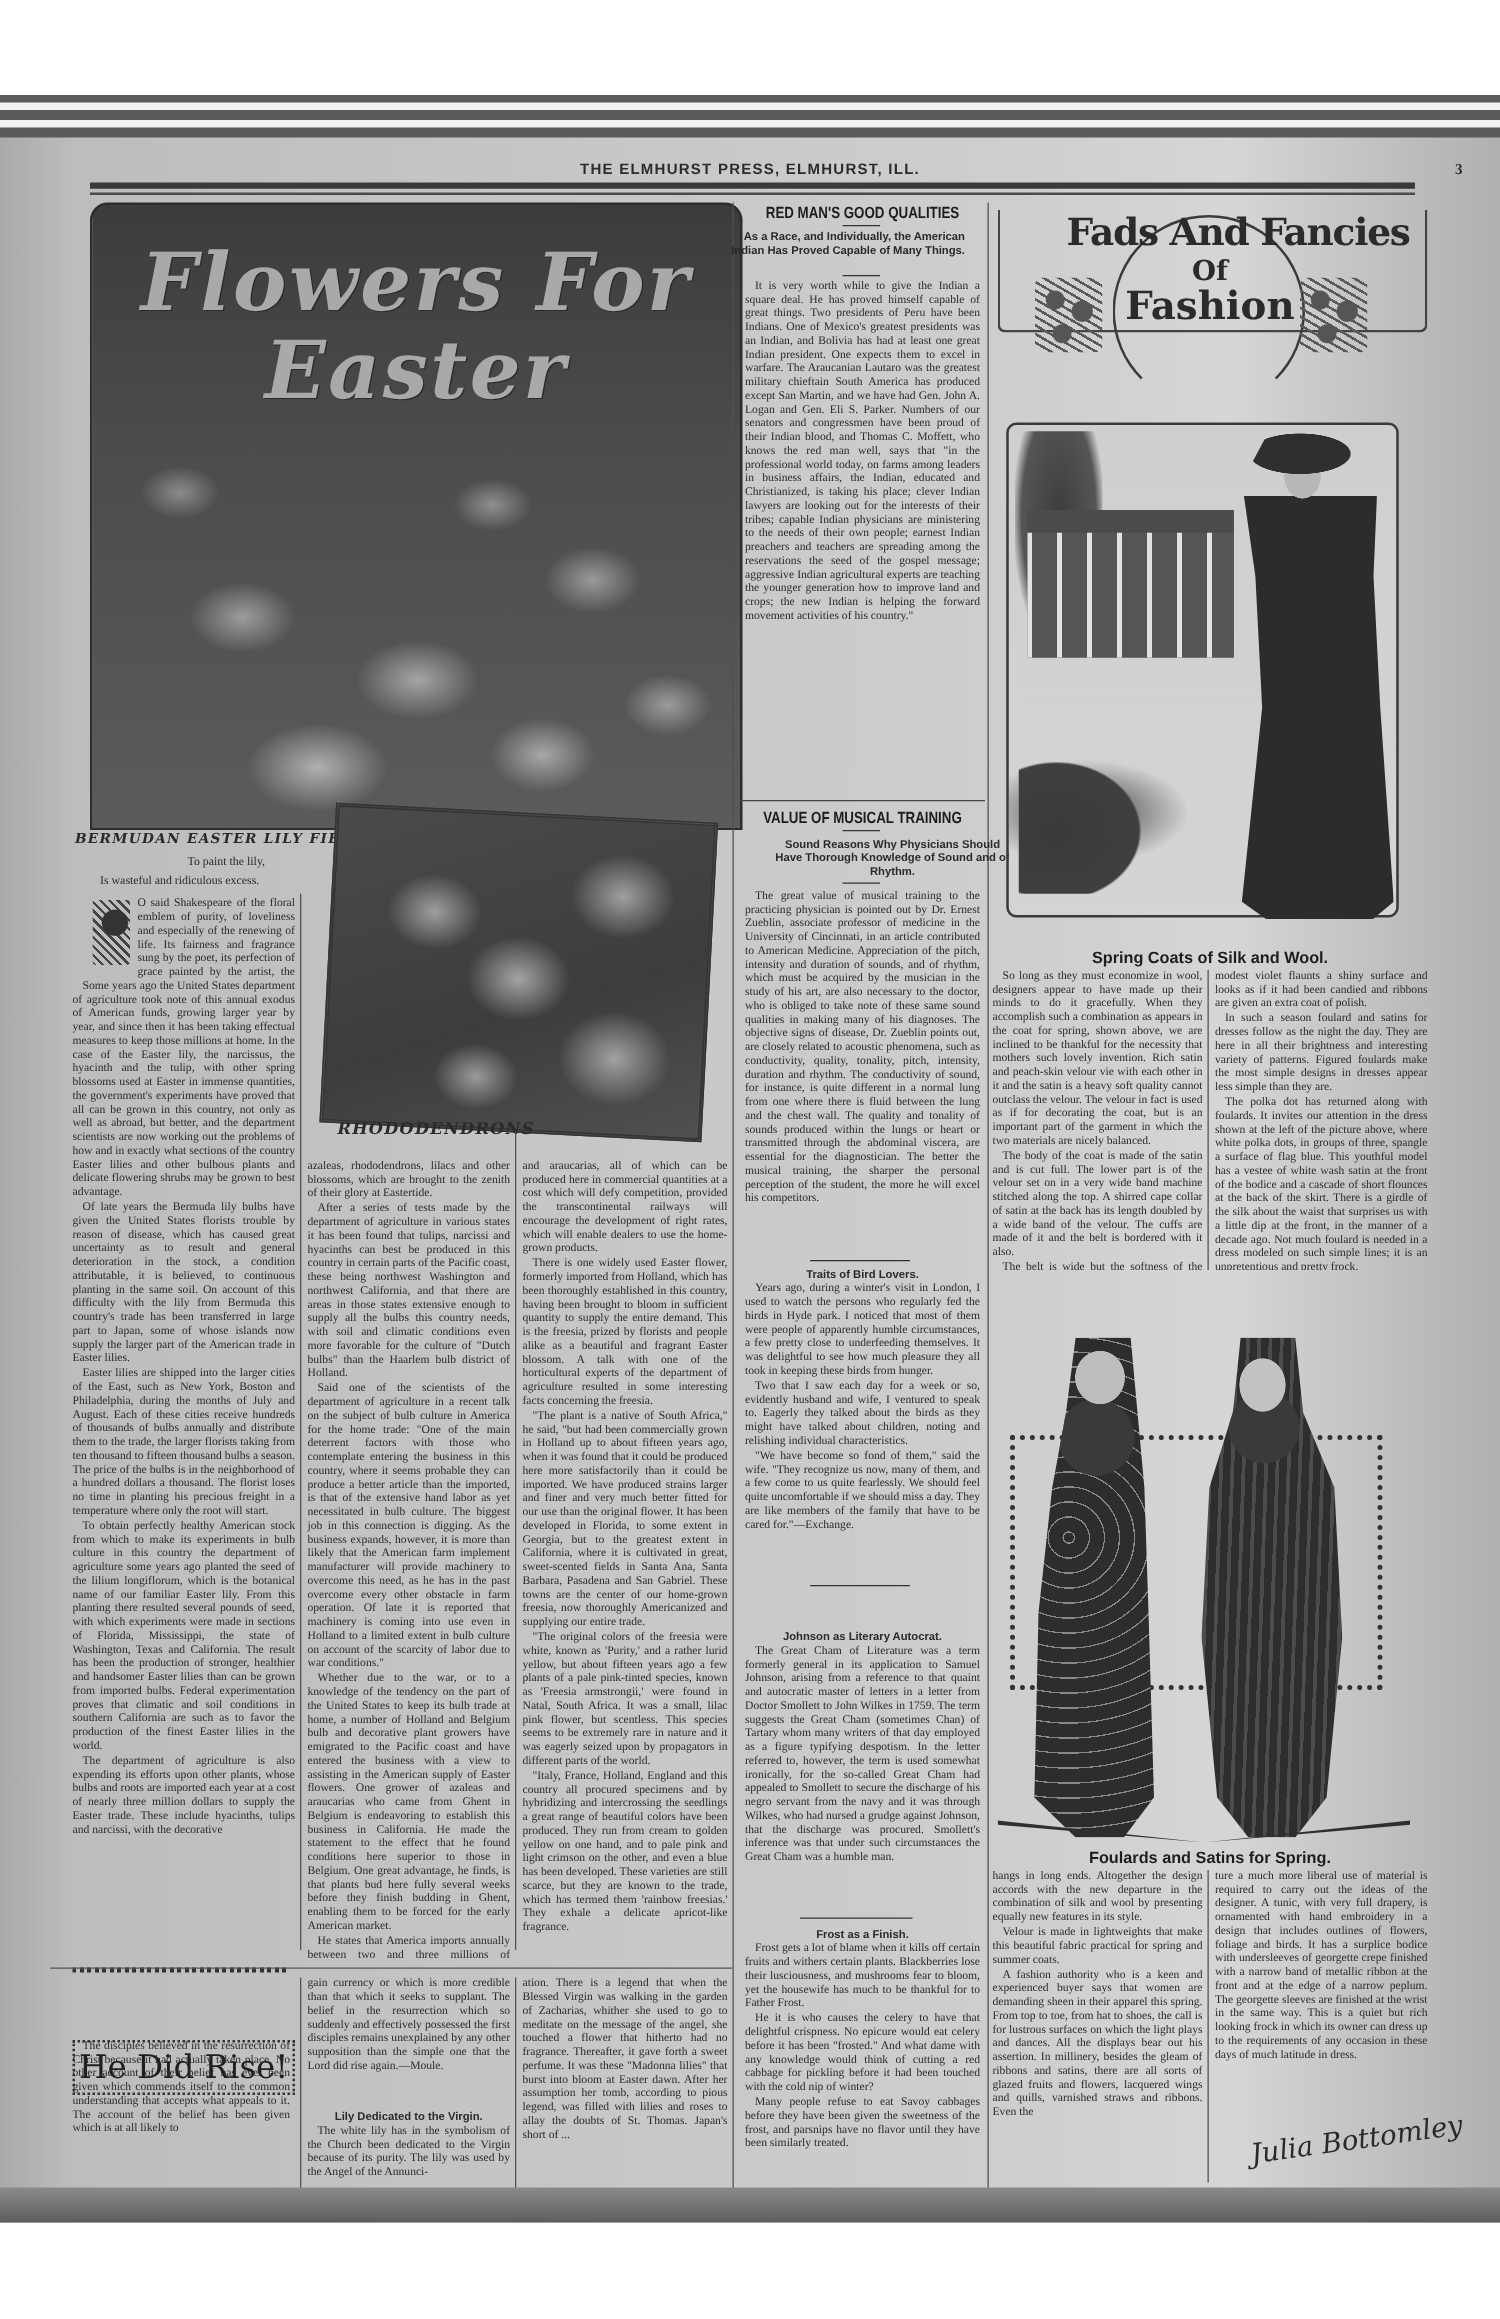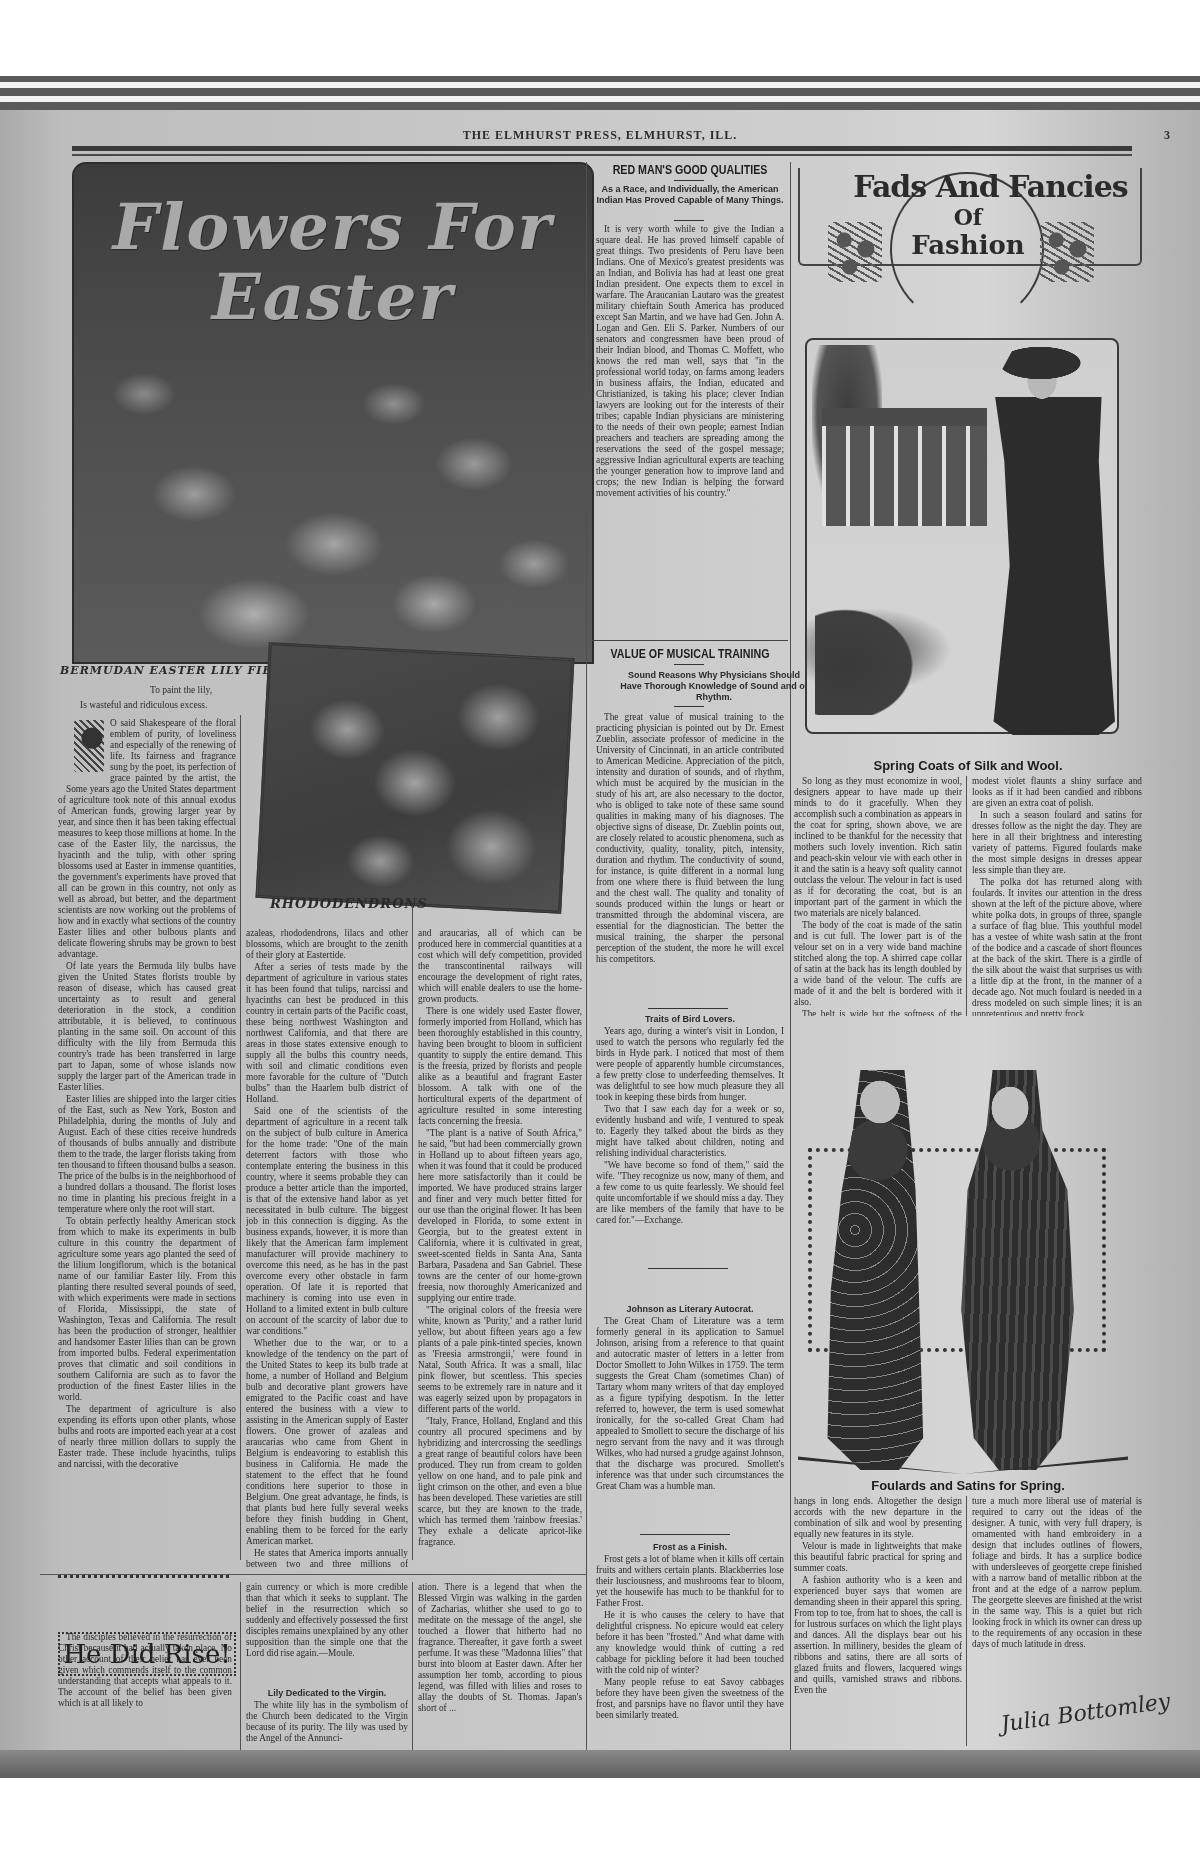--- a/index.html
+++ b/index.html
@@ -15,21 +15,21 @@
     position: absolute; left: 0; top: 76px; width: 1200px; height: 34px;
     background: #5a5a5a;
   }
   .scan-top .band { position: absolute; left: 0; width: 1200px; height: 6px; background: #f2f2f2; }
   .scan-bottom {
     position: absolute; left: 0; top: 1750px; width: 1200px; height: 28px;
     background: linear-gradient(180deg, #8a8a8a, #5d5d5d);
   }
   .masthead {
     position: absolute; left: 0; top: 128px; width: 1200px; text-align: center;
-    font-family: Liberation Serif, serif; font-weight: bold; font-size: 12px; letter-spacing: 1px; color: #2c2c2c;
+    font-family: Liberation Sans, sans-serif; font-weight: bold; font-size: 12px; letter-spacing: 1px; color: #2c2c2c;
   }
   .page-num { position: absolute; right: 30px; top: 128px; font-size: 12px; color: #2c2c2c; font-weight: bold; }
   .rule-thick { position: absolute; left: 72px; width: 1060px; height: 5px; top: 146px; background: #3a3a3a; }
   .rule-thin { position: absolute; left: 72px; width: 1060px; height: 2px; top: 154px; background: #4a4a4a; }
 
   .col-rule { position: absolute; width: 1px; background: #505050; }
 
   .text {
     position: absolute; font-family: "Liberation Serif", serif; font-size: 9.3px; line-height: 11px;
     color: #2a2a2a; text-align: justify; overflow: hidden;
@@ -112,21 +112,21 @@
   .fashion-header {
     position: absolute; left: 798px; top: 168px; width: 340px; height: 96px;
     border: 2px solid #444; border-top: none; border-radius: 0 0 6px 6px;
   }
   .fashion-title {
     position: absolute; left: 798px; top: 170px; width: 340px; text-align: center;
     font-family: "DejaVu Serif", serif; font-weight: bold; color: #2b2b2b;
   }
   .fashion-title .l1 { font-size: 30px; line-height: 34px; display: block; letter-spacing: -1px; padding-left: 45px; }
   .fashion-title .l2 { font-size: 22px; line-height: 26px; display: block; }
-  .fashion-title .l3 { font-size: 26px; line-height: 30px; display: block; }
+  .fashion-title .l3 { font-size: 31px; line-height: 30px; display: block; }
   .fashion-circle {
     position: absolute; left: 890px; top: 172px; width: 150px; height: 150px;
     border-radius: 50%; border: 2px solid #3a3a3a; border-bottom-color: transparent;
   }
   .rose {
     position: absolute; width: 54px; height: 60px; border-radius: 6px;
     background:
       radial-gradient(circle at 30% 30%, #555 0 7px, transparent 8px),
       radial-gradient(circle at 70% 45%, #555 0 8px, transparent 9px),
       radial-gradient(circle at 40% 75%, #555 0 7px, transparent 8px),
@@ -265,21 +265,21 @@
 <div class="text" style="left:246px; top:1700px; width:162px; height:50px;">
   <p>The white lily has in the symbolism of the Church been dedicated to the Virgin because of its purity. The lily was used by the Angel of the Annunci-</p>
 </div>
 <div class="col-rule" style="left:412px; top:1582px; height:170px;"></div>
 <div class="text" style="left:418px; top:1582px; width:164px; height:168px;">
   <p style="text-indent:0">ation. There is a legend that when the Blessed Virgin was walking in the garden of Zacharias, whither she used to go to meditate on the message of the angel, she touched a flower that hitherto had no fragrance. Thereafter, it gave forth a sweet perfume. It was these "Madonna lilies" that burst into bloom at Easter dawn. After her assumption her tomb, according to pious legend, was filled with lilies and roses to allay the doubts of St. Thomas. Japan's short of ...</p>
 </div>
 
 <div class="headline" style="left:592px; top:162px; width:196px; font-size:13px; line-height:15px;">RED MAN'S GOOD QUALITIES</div>
 <div class="small-rule" style="left:674px; top:180px; width:30px;"></div>
-<div class="subhead" style="left:596px; top:184px; width:188px;">As a Race, and Individually, the American Indian Has Proved Capable of Many Things.</div>
+<div class="subhead" style="left:584px; top:184px; width:188px;text-align:right;">As a Race, and Individually, the American Indian Has Proved Capable of Many Things.</div>
 <div class="small-rule" style="left:674px; top:220px; width:30px;"></div>
 <div class="text" style="left:596px; top:224px; width:188px; height:412px;">
   <p>It is very worth while to give the Indian a square deal. He has proved himself capable of great things. Two presidents of Peru have been Indians. One of Mexico's greatest presidents was an Indian, and Bolivia has had at least one great Indian president. One expects them to excel in warfare. The Araucanian Lautaro was the greatest military chieftain South America has produced except San Martin, and we have had Gen. John A. Logan and Gen. Eli S. Parker. Numbers of our senators and congressmen have been proud of their Indian blood, and Thomas C. Moffett, who knows the red man well, says that "in the professional world today, on farms among leaders in business affairs, the Indian, educated and Christianized, is taking his place; clever Indian lawyers are looking out for the interests of their tribes; capable Indian physicians are ministering to the needs of their own people; earnest Indian preachers and teachers are spreading among the reservations the seed of the gospel message; aggressive Indian agricultural experts are teaching the younger generation how to improve land and crops; the new Indian is helping the forward movement activities of his country."</p>
 </div>
 
 <div class="small-rule" style="left:592px; top:640px; width:196px; background:#444;"></div>
 <div class="headline" style="left:592px; top:646px; width:196px; font-size:13px; line-height:15px;">VALUE OF MUSICAL TRAINING</div>
 <div class="small-rule" style="left:674px; top:664px; width:30px;"></div>
 <div class="subhead" style="left:596px; top:670px; width:188px;margin-left:24px;">Sound Reasons Why Physicians Should Have Thorough Knowledge of Sound and of Rhythm.</div>
 <div class="small-rule" style="left:674px; top:706px; width:30px;"></div>

